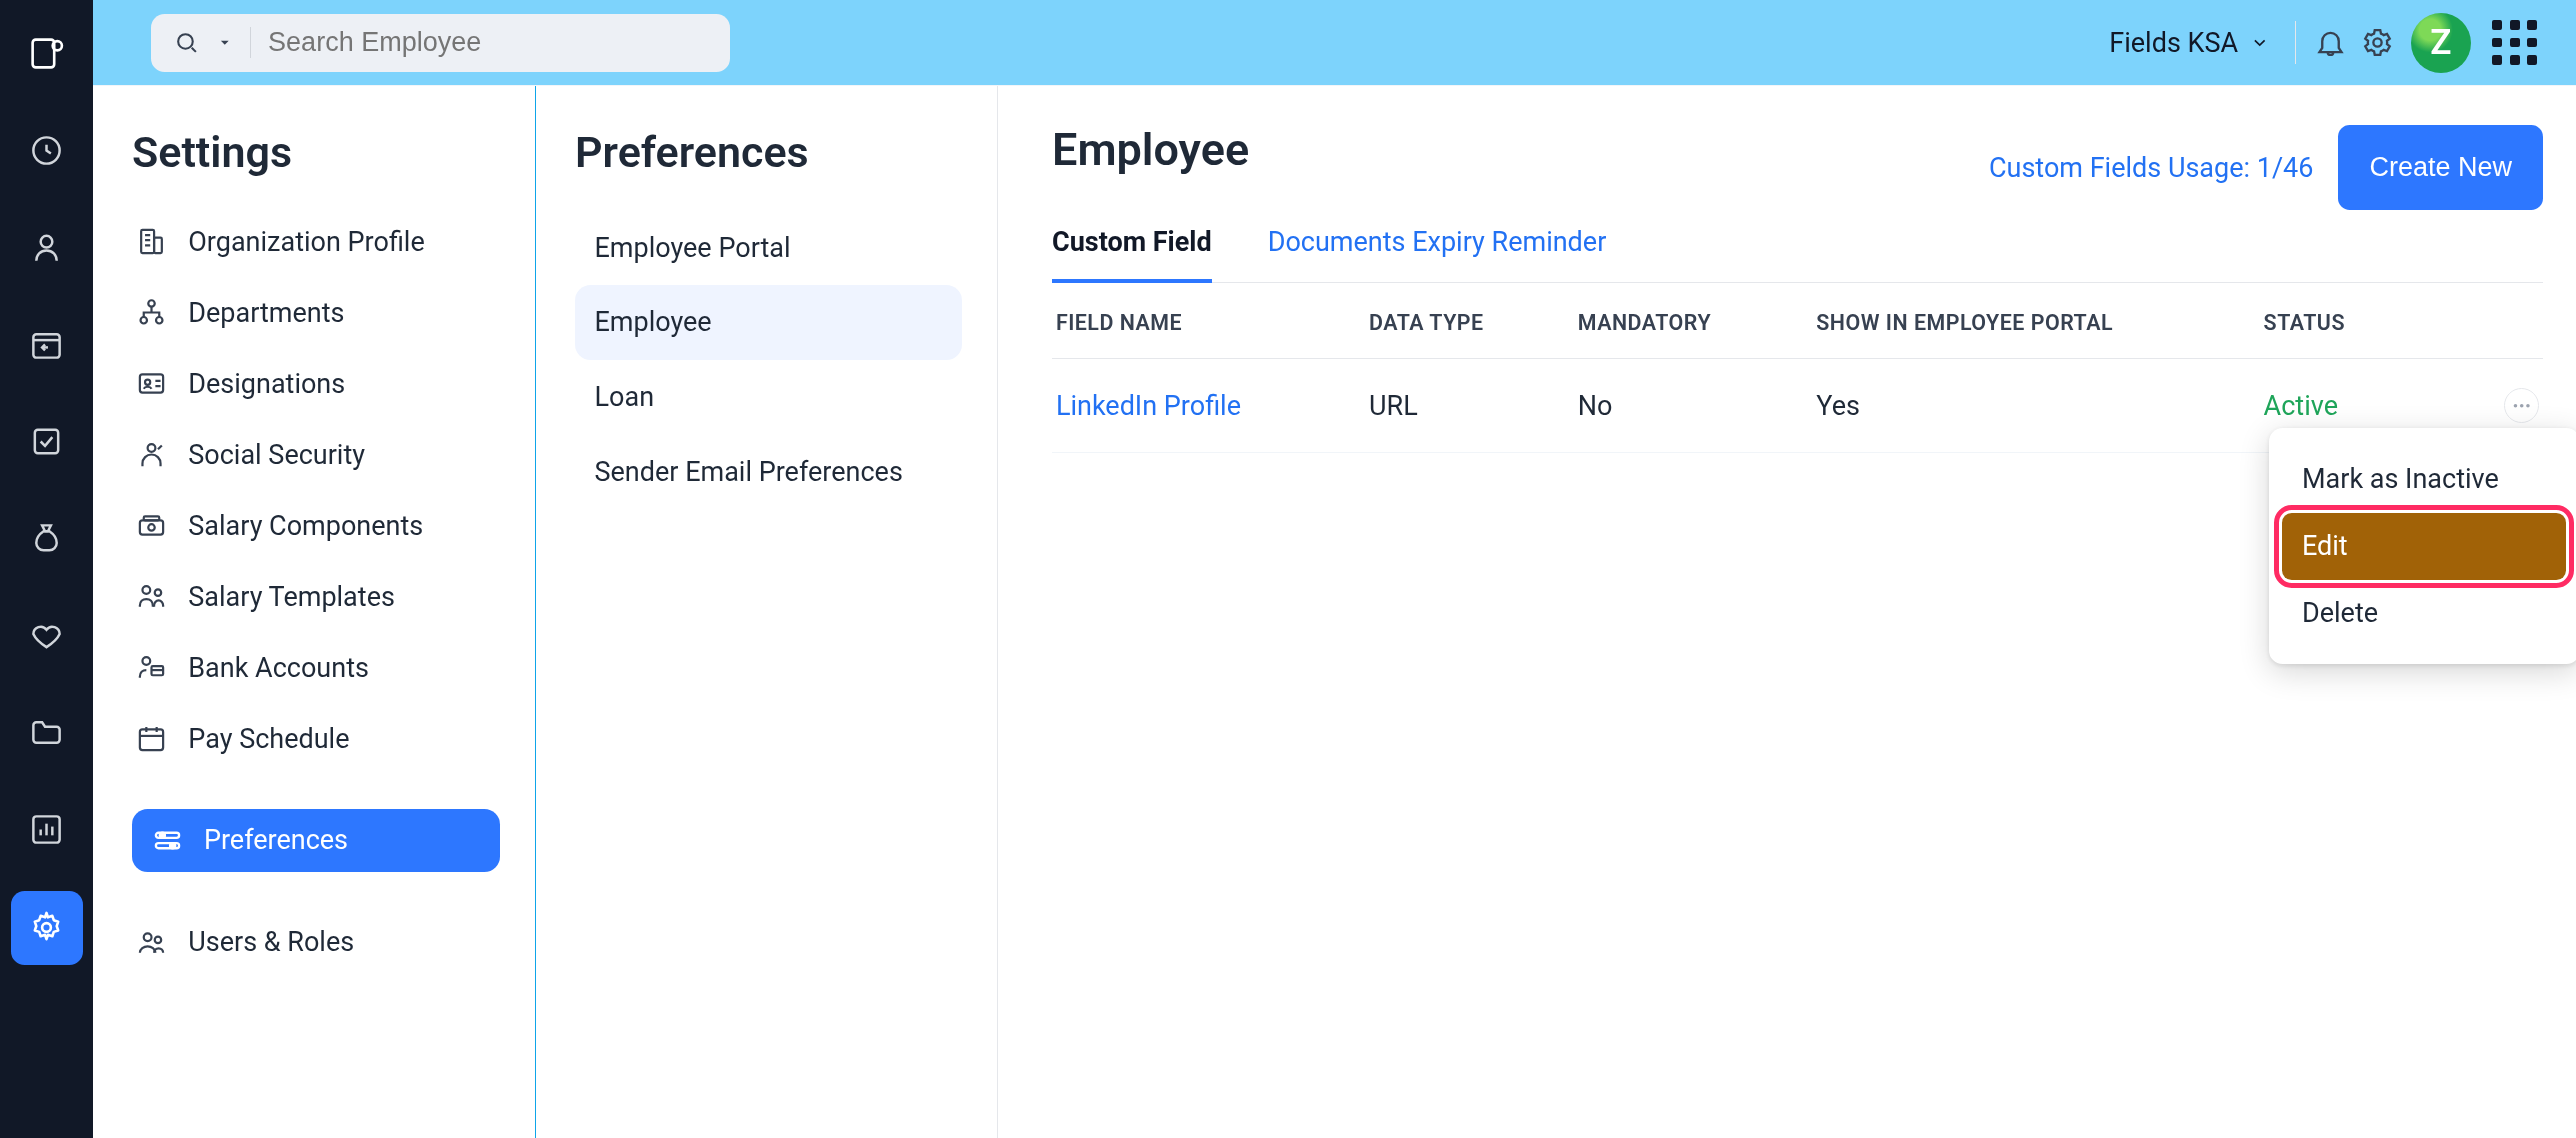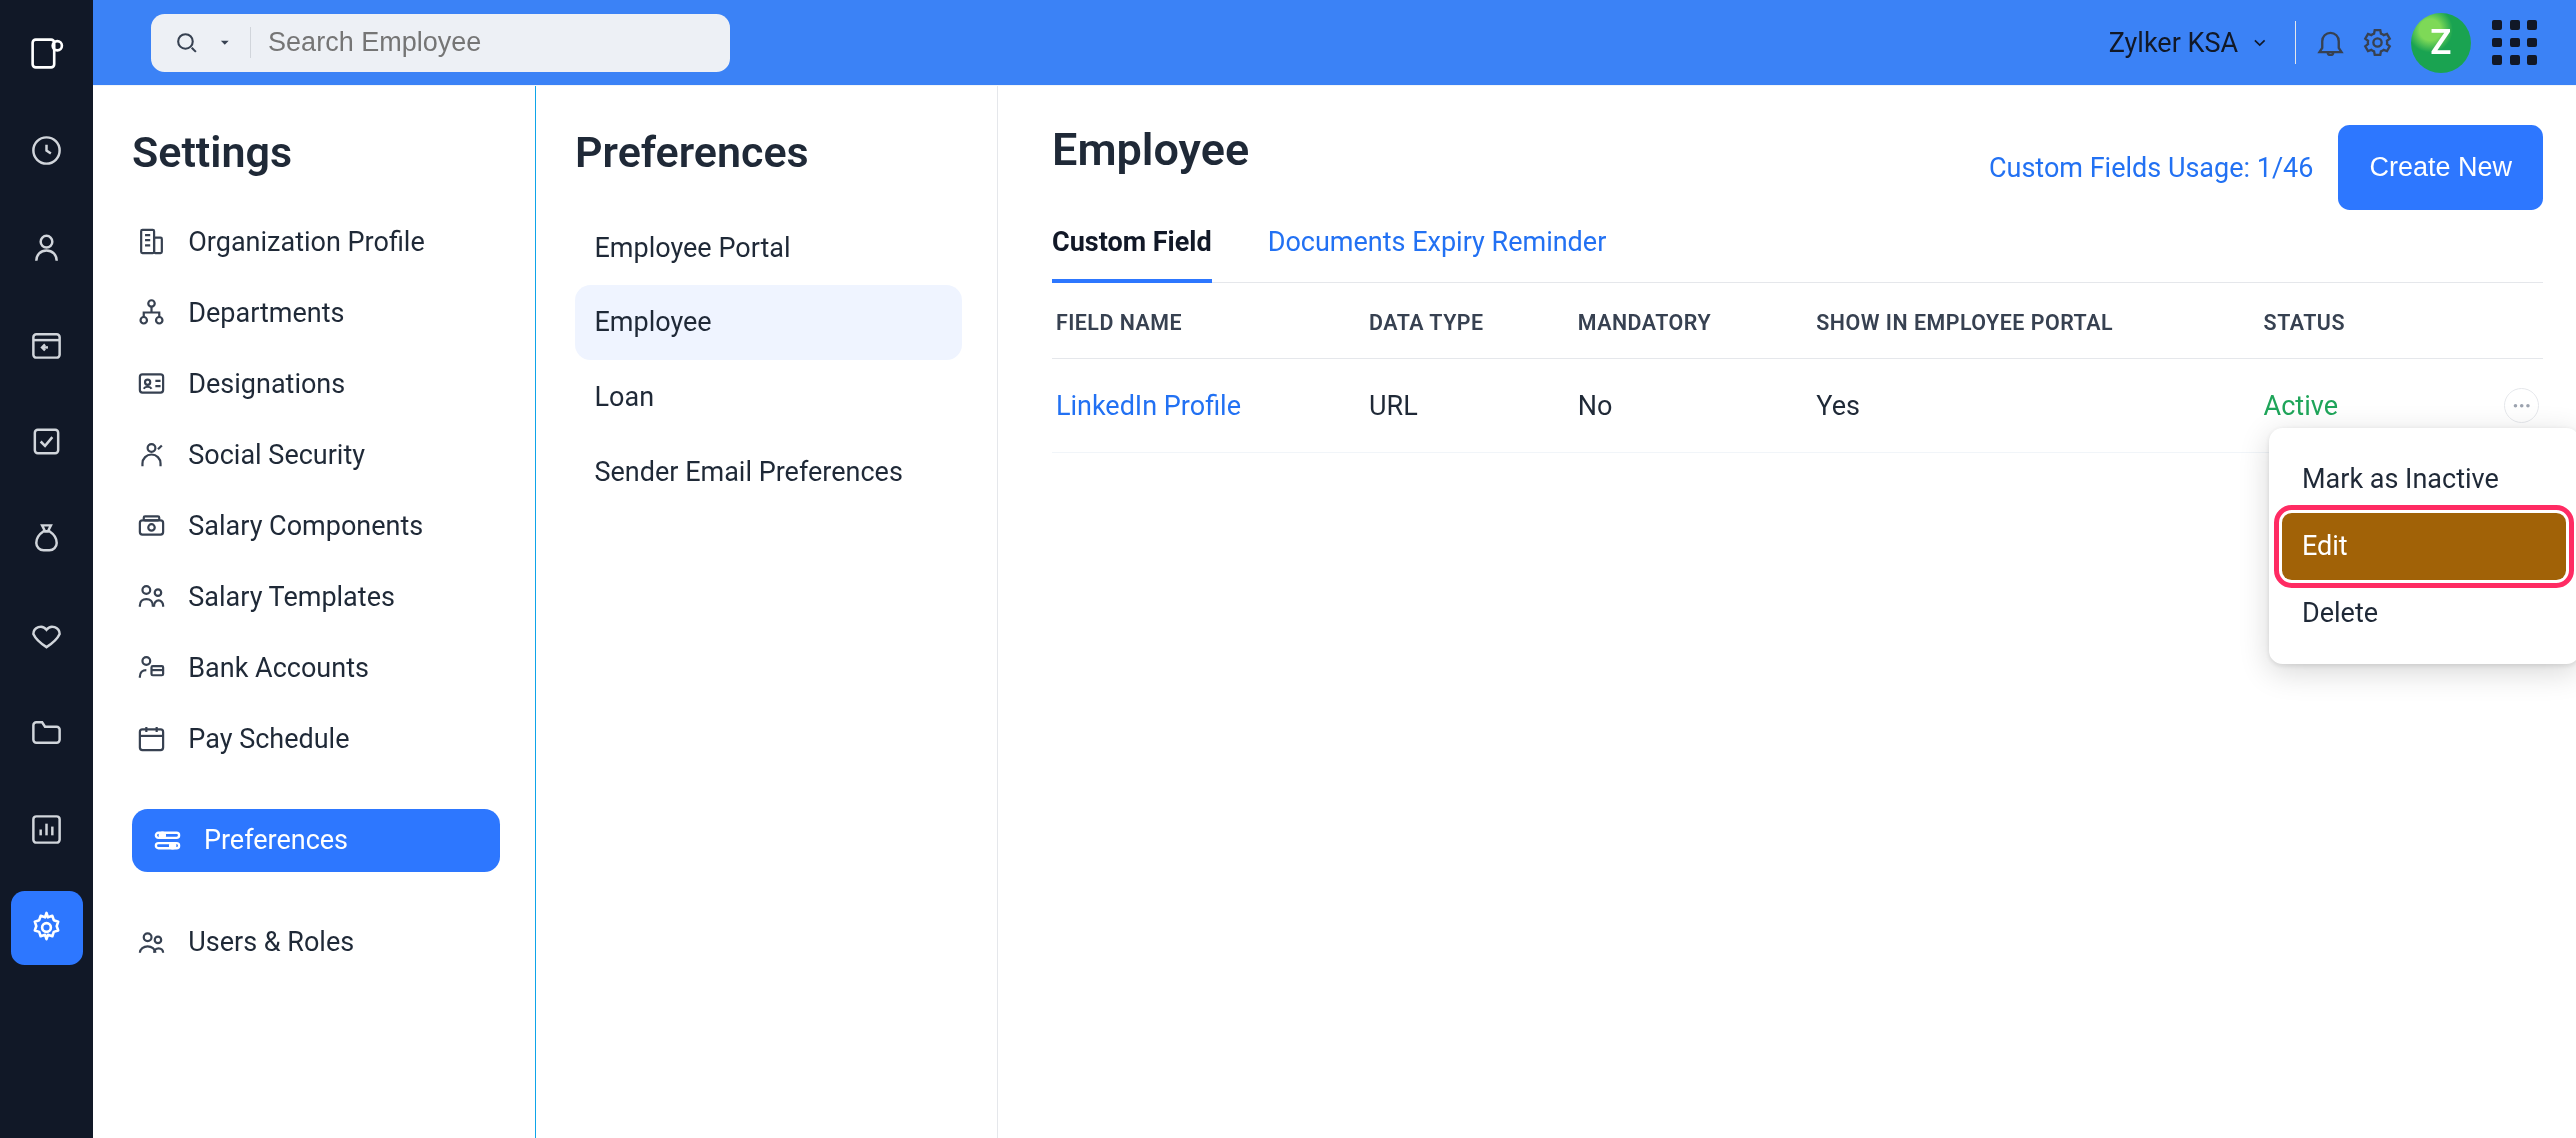--- a/index.html
+++ b/index.html
@@ -50,21 +50,21 @@
   
   .main-col {
     flex: 1;
     display: flex;
     flex-direction: column;
   }
 
   
   .topbar {
     height: 86px;
-    background: #3b82f6;
+    background: #7dd3fc;
     display: flex;
     align-items: center;
     padding: 0 39px 0 58px;
     border-bottom: 1px solid #f1f5f9;
   }
   .search-box {
     display: flex;
     align-items: center;
     background: #edf0f5;
     border-radius: 13.6px;
@@ -317,21 +317,21 @@
             <path d="M21 21l-4-4"></path>
           </svg>
         <svg class="chev-small" viewBox="0 0 24 24" fill="currentColor">
             <path d="M6 9l6 6 6-6z"></path>
           </svg>
         <div class="search-sep"></div>
         <input class="search-input" placeholder="Search Employee" style="">
       </div>
       <div class="topbar-spacer"></div>
       <div class="org-switch">
-        <span>Zylker KSA</span>
+        <span>Fields KSA</span>
         <svg viewBox="0 0 24 24" width="19.5" height="19.5" fill="none" stroke="currentColor" stroke-width="2">
             <path d="M6 9l6 6 6-6"></path>
           </svg>
       </div>
       <div class="top-sep"></div>
       <div class="top-icon">
         <svg viewBox="0 0 24 24" fill="none" stroke="currentColor" stroke-width="1.7">
             <path d="M18 16v-5a6 6 0 1 0-12 0v5l-2 3h16z"></path>
             <path d="M10 19a2 2 0 0 0 4 0"></path>
           </svg>

